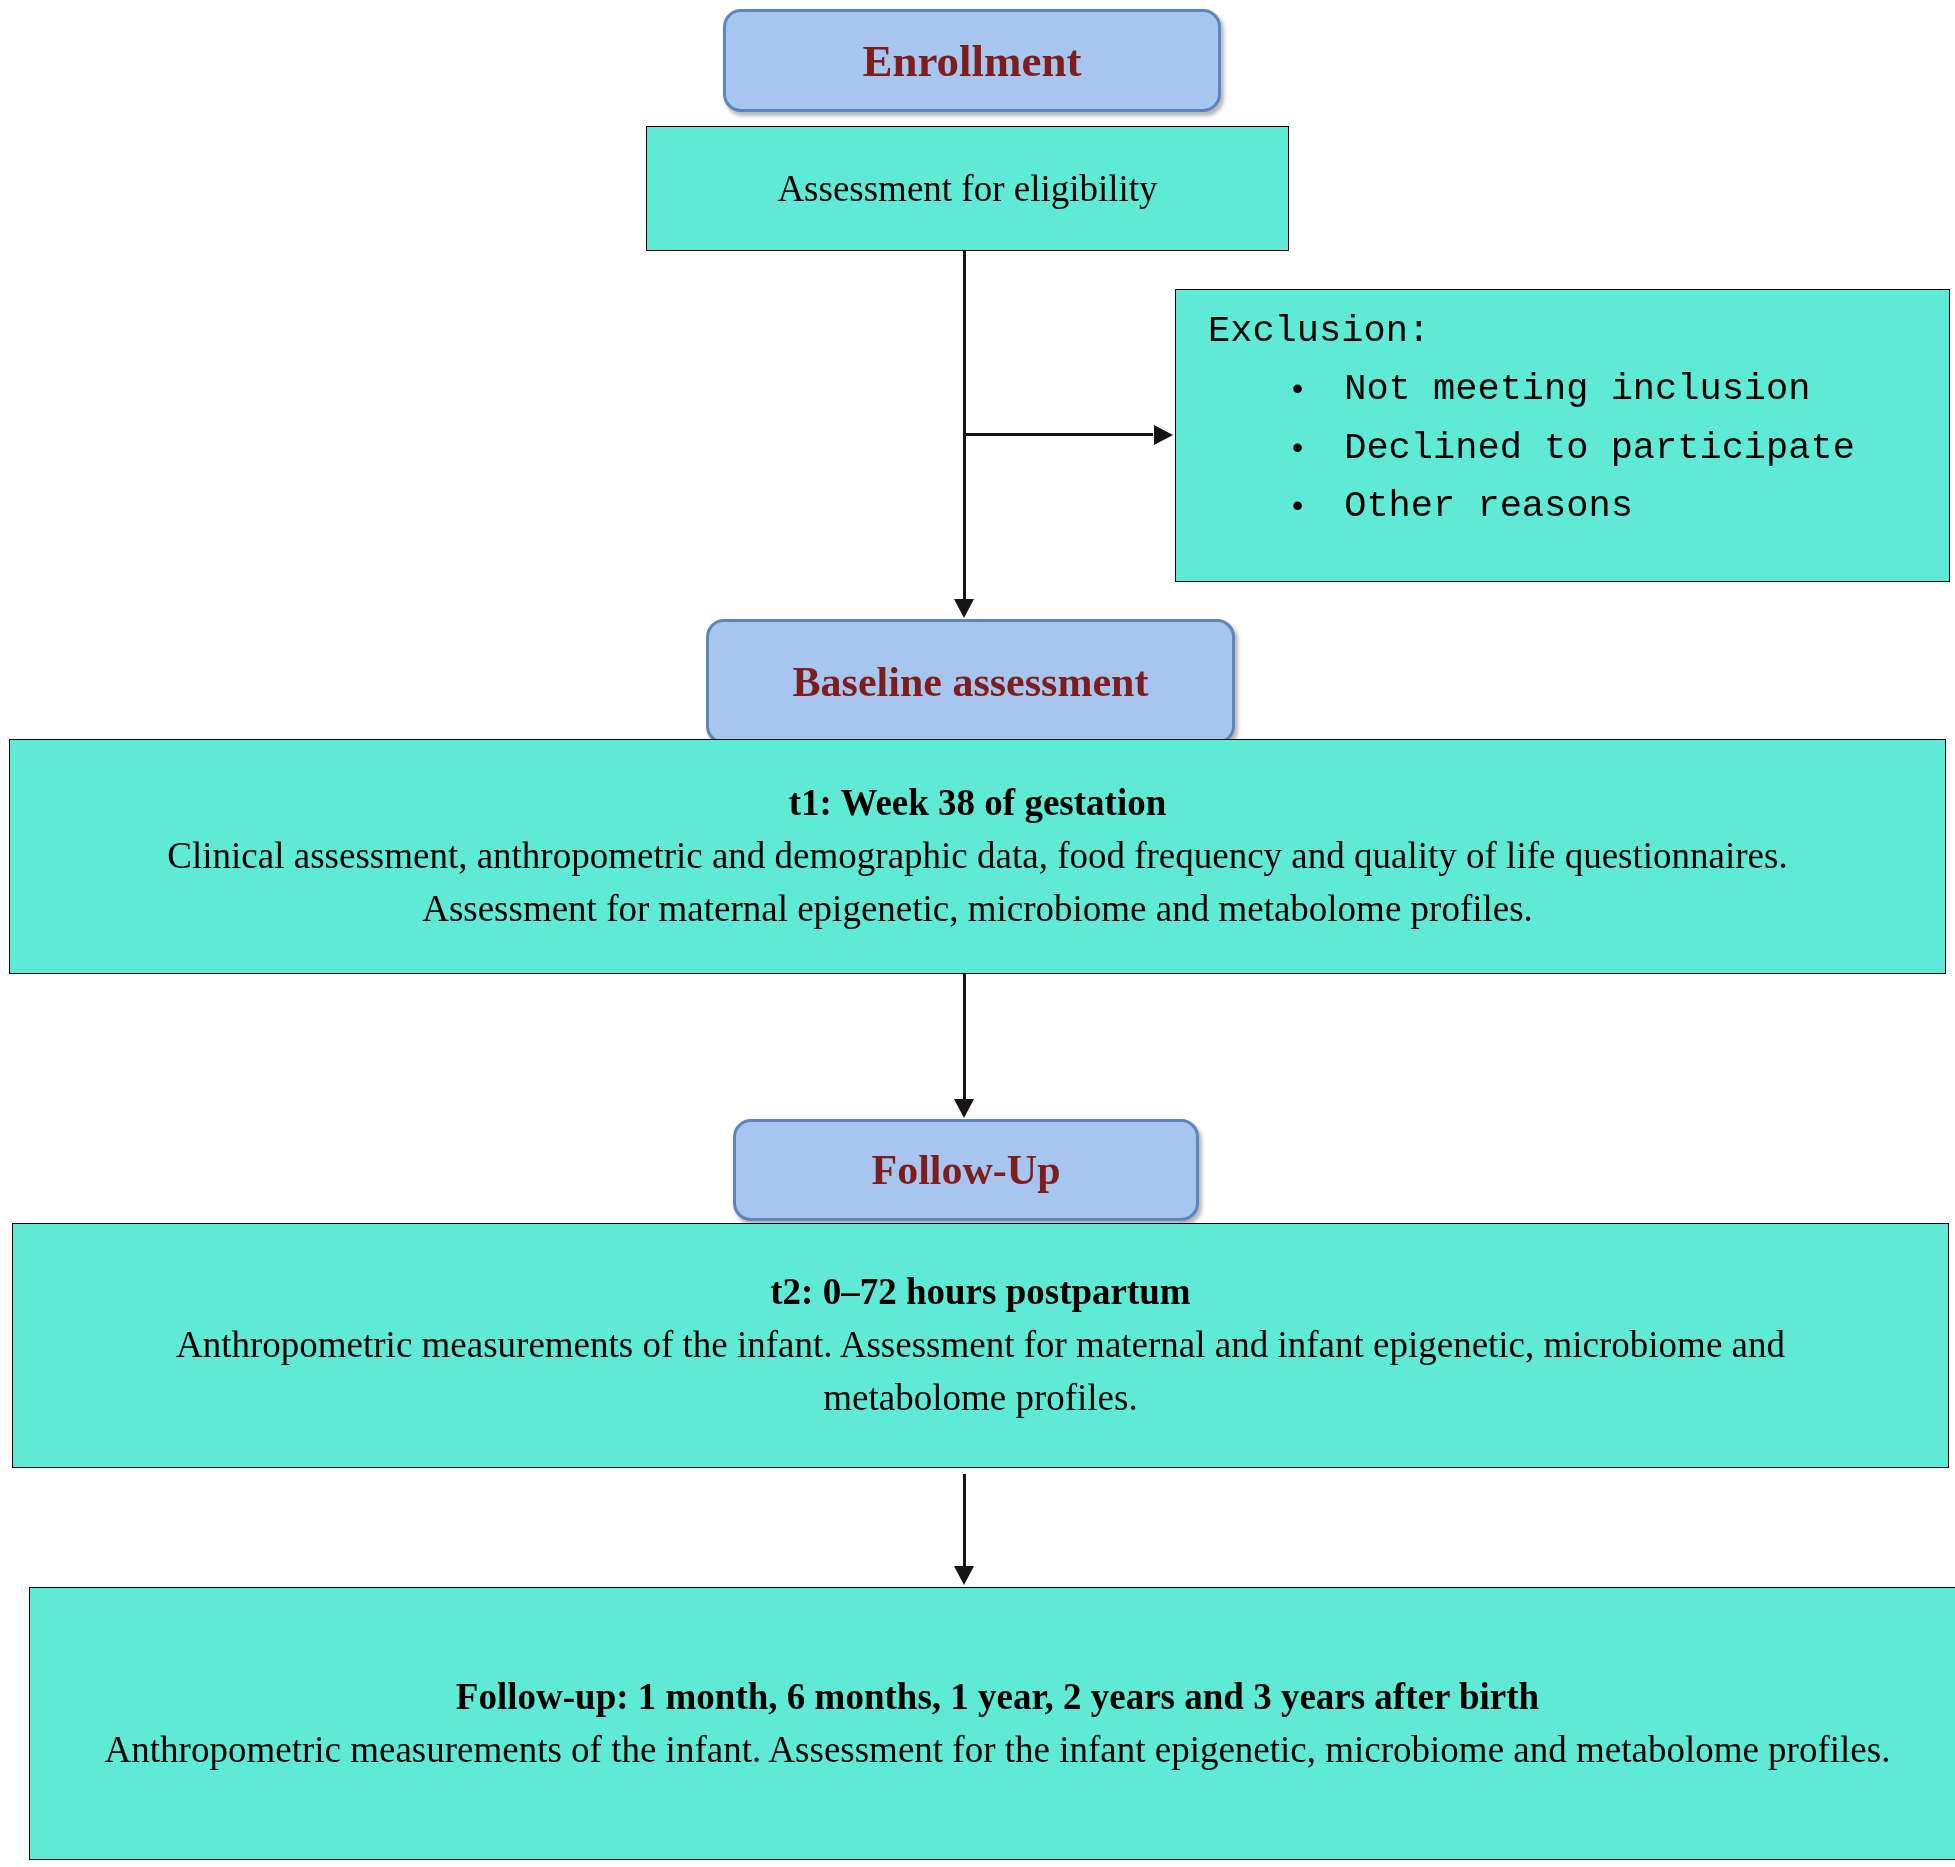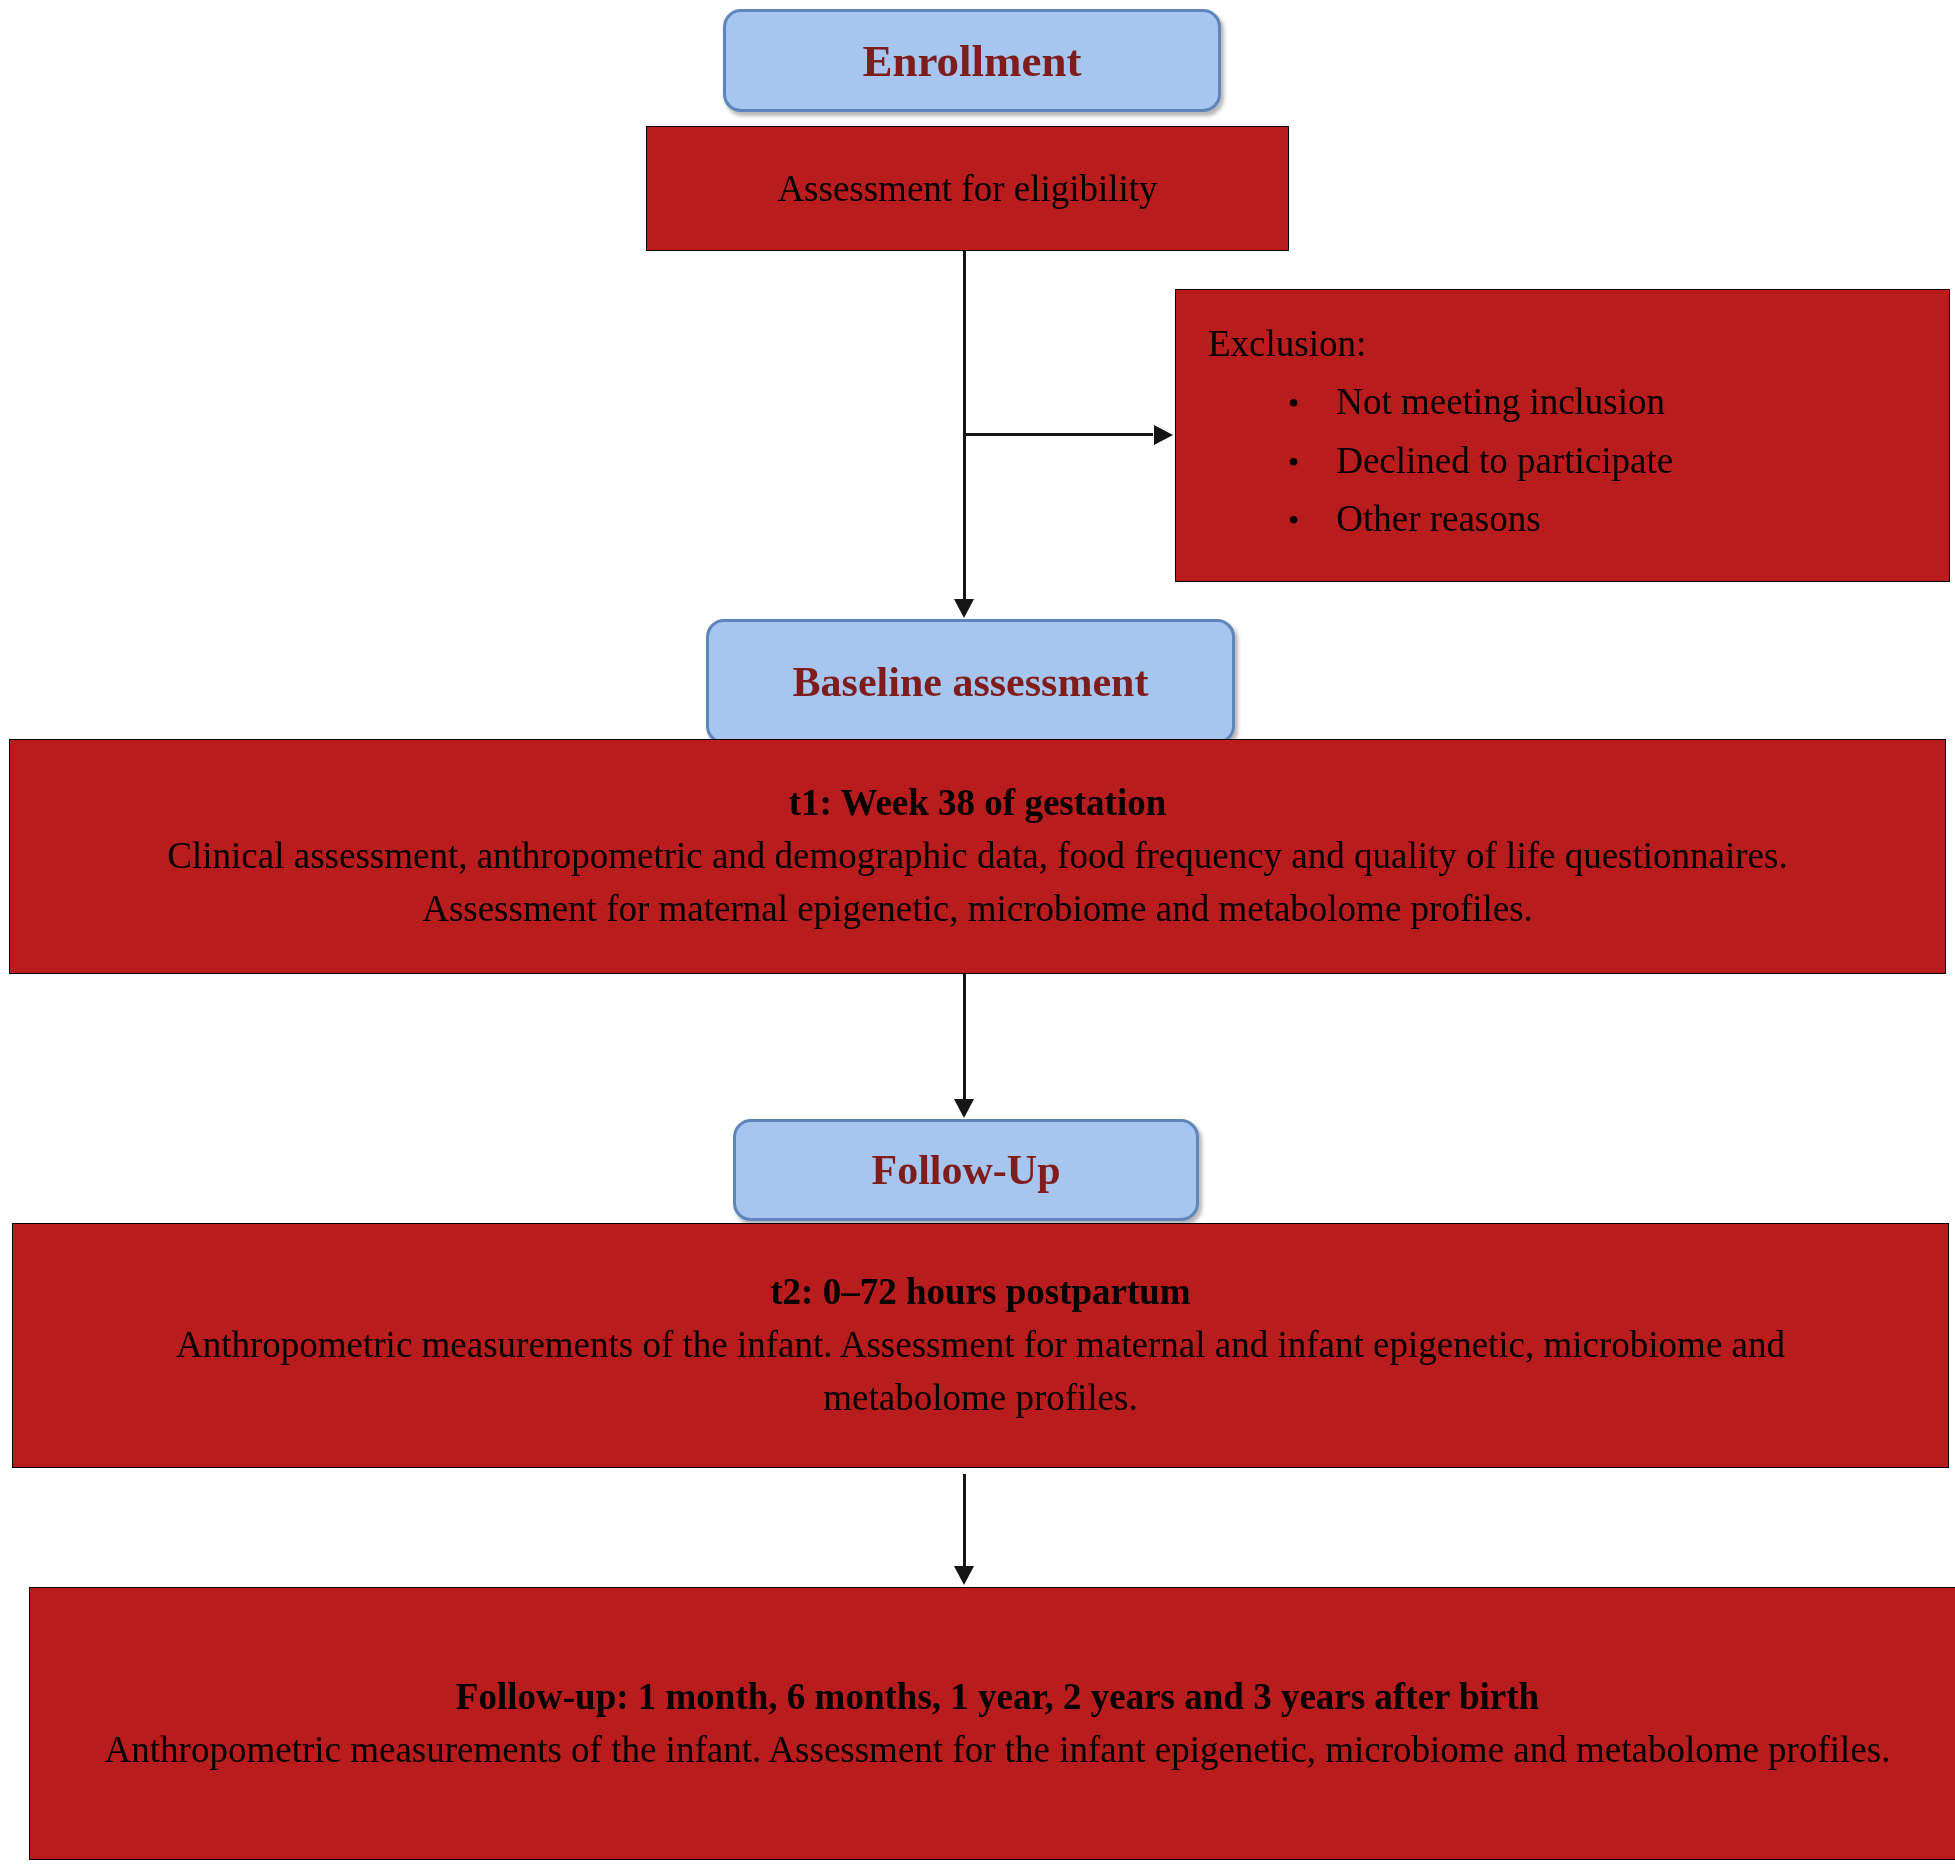--- a/index.html
+++ b/index.html
@@ -16,21 +16,21 @@
     background:#A6C6EF;
     border:3.2px solid #5F86BC;
     border-radius:18px;
     display:flex; align-items:center; justify-content:center;
     font-weight:bold; color:#7f1d1d;
     box-shadow:2.6px 3.2px 3.9px rgba(0,0,0,0.28);
   }
 
   
   .white-box {
-    background:#b91c1c;
+    background:#5eead4;
     border:1.9px solid #000000;
   }
   .center-box {
     display:flex; align-items:center; justify-content:center;
     text-align:center;
   }
   .wide-box {
     display:flex; flex-direction:column; justify-content:center; align-items:center;
     text-align:center; font-size:37px; line-height:1.43;
   }
@@ -46,21 +46,21 @@
     border-top:19.3px solid #151515;
   }
   .arrow-right {
     width:0; height:0;
     border-top:10.3px solid transparent;
     border-bottom:10.3px solid transparent;
     border-left:19.3px solid #151515;
   }
 
   
-  .exclusion { font-size:37px; padding:32px 32px; line-height:1.2; }
+  .exclusion { font-size:37px; padding:19px 32px; line-height:1.2;font-family:Liberation Mono, monospace; }
   .bullet-row { display:flex; margin:14px 0 0 80px; gap:37px; align-items:baseline; }
   .bullet-glyph { font-size:32px; }
 </style>
 </head>
 <body>
 
 <div class="abs" style="left:0; top:0; width:1955px; height:1868px;">
 
   <div class="stage-box abs" style="left:723px; top:9px; width:498px; height:103px; font-size:45px;">
     <span>Enrollment</span>

